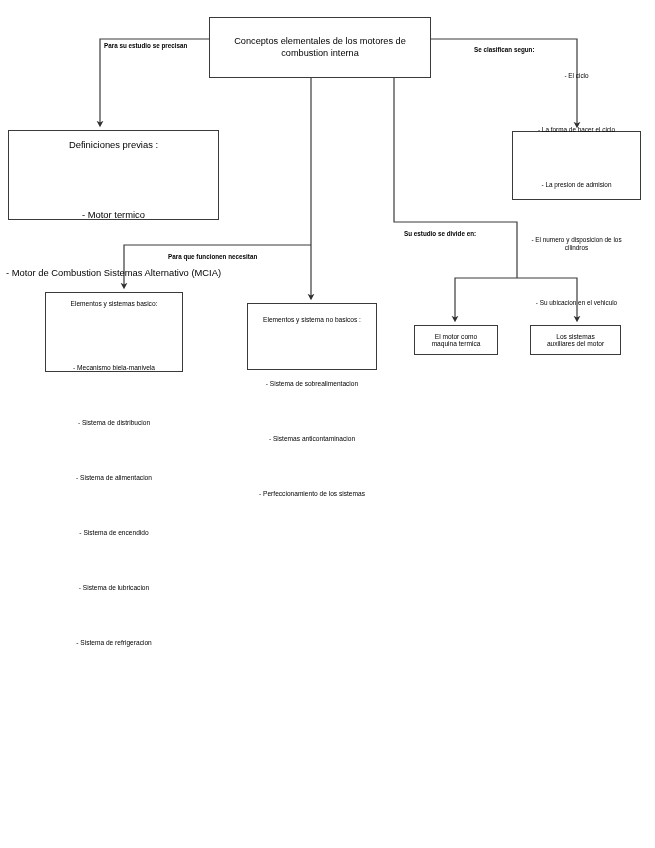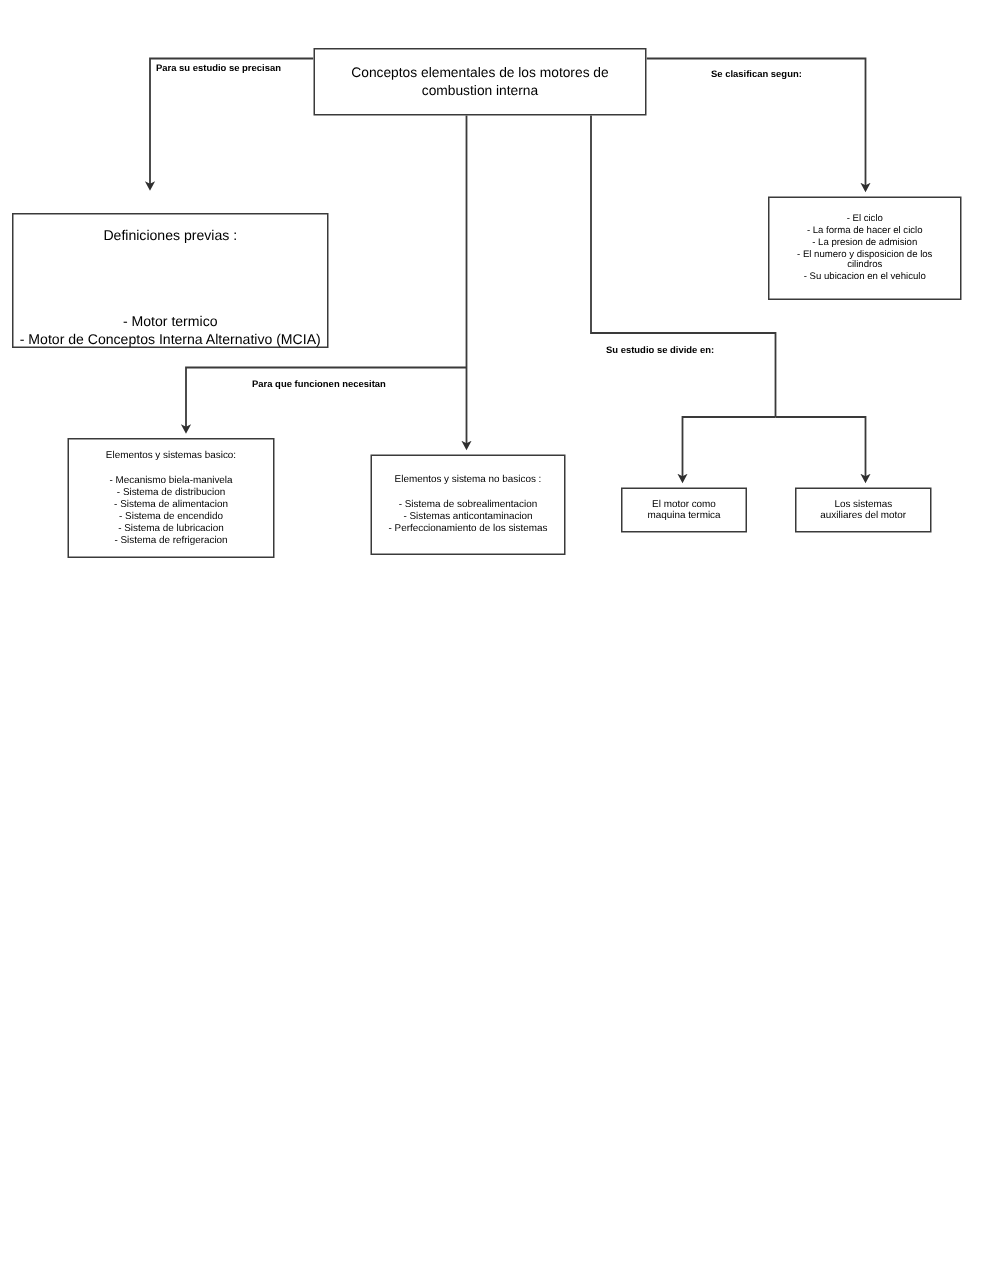--- a/index.html
+++ b/index.html
@@ -41,40 +41,40 @@
   .node-title {
     text-align: center;
     line-height: 1.25;
   }
   .node-list {
     text-align: center;
     line-height: 1.22;
   }
   .node-list div {
     white-space: nowrap;
+    margin-top: 47px;
   }
   .edge-label {
     position: absolute;
     white-space: nowrap;
     color: #000;
     background: transparent;
   }
 
   
   #node-root {
-    left: 209px; top: 17px; width: 222px; height: 45px;
+    left: 209px; top: 17px; width: 222px; height: 61px;
     font-size: 9.2px;
-    margin-top: 15px;
   }
   #node-root .node-title { padding: 0 6px; }
 
   #node-definiciones {
-    left: 8px; top: 142px; width: 211px; height: 90px;
+    left: 8px; top: 130px; width: 211px; height: 90px;
     font-size: 9.4px;
-    justify-content: space-between;
+    justify-content: flex-start;
     padding-top: 8px;
   }
   #node-definiciones .node-list { margin-top: 11px; }
 
   #node-clasifican {
     left: 512px; top: 131px; width: 129px; height: 69px;
     font-size: 6.4px;
     justify-content: center;
   }
 
@@ -135,21 +135,21 @@
   </svg>
 
   <div class="node" id="node-root">
     <div class="node-title">Conceptos elementales de los motores de combustion interna</div>
   </div>
 
   <div class="node" id="node-definiciones">
     <div class="node-title">Definiciones previas :</div>
     <div class="node-list">
       <div>- Motor termico</div>
-      <div>- Motor de Conceptos Interna Alternativo (MCIA)</div>
+      <div>- Motor de Combustion Sistemas Alternativo (MCIA)</div>
     </div>
   </div>
 
   <div class="node" id="node-clasifican">
     <div class="node-list">
       <div>- El ciclo</div>
       <div>- La forma de hacer el ciclo</div>
       <div>- La presion de  admision</div>
       <div style="white-space:normal;max-width:110px;">- El numero y disposicion de los cilindros</div>
       <div>- Su ubicacion en el vehiculo</div>

